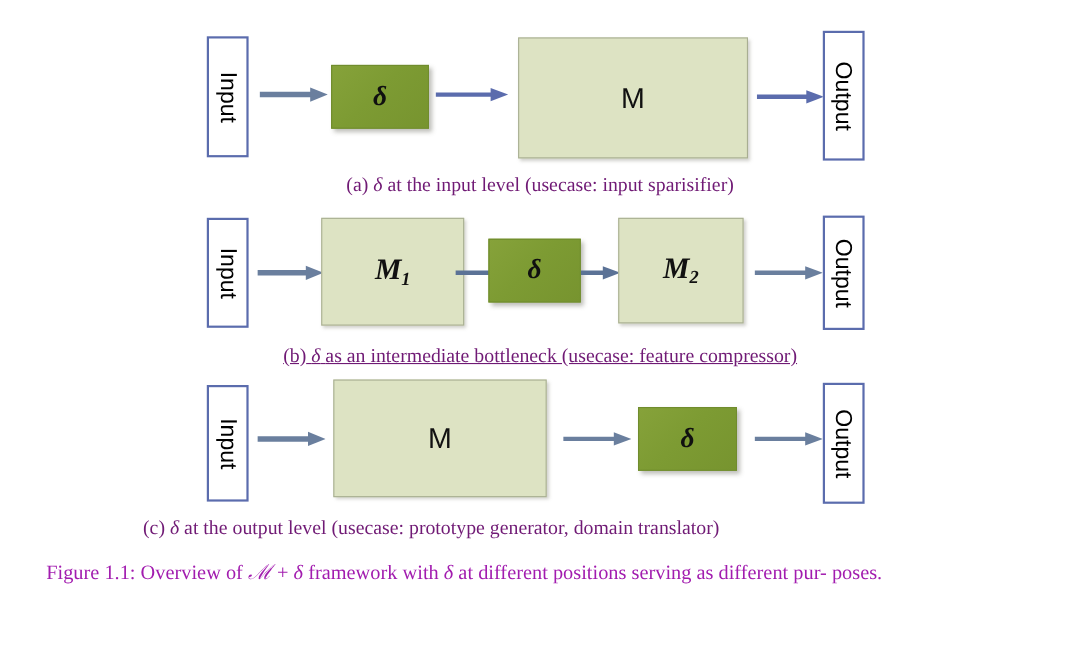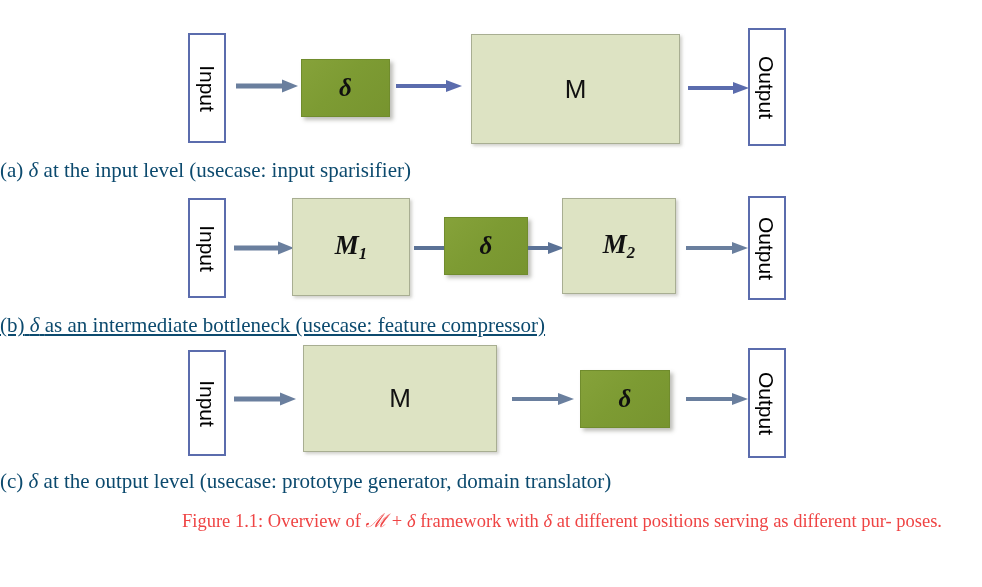--- a/index.html
+++ b/index.html
@@ -92,39 +92,40 @@
     color: #101010;
   }
 
   
   .arrow { position: absolute; }
   .arrow svg { display: block; }
 
   
   .subcaption {
     position: absolute;
-    font-family: "Liberation Serif", serif;
-    font-size: 21px;
-    color: #0c4a6e;
+    text-align: center;
+    font-family: "Liberation Serif", serif;
+    font-size: 18px;
+    color: #701a75;
     white-space: nowrap;
   }
   .subcaption .mi {
     font-style: italic;
   }
 
   .fig-caption {
     position: absolute;
     left: 42px;
     top: 506px;
     width: 900px;
     font-family: "Liberation Serif", serif;
     font-size: 18.5px;
     line-height: 1.52;
-    color: #ef4444;
-    text-align: right;
+    color: #a21caf;
+    text-align: left;
   }
   .fig-caption .mi { font-style: italic; }
   .fig-caption .script-m {
     font-family: "DejaVu Serif", serif;
     font-style: italic;
     font-size: 1.02em;
   }
 </style>
 </head>
 <body>
@@ -178,21 +179,21 @@
     <span class="io-label">Input</span>
   </div>
 
   <div class="arrow" style="left:234px; top:239px; width:60px; height:18px;">
     <svg width="60" height="18" viewBox="0 0 60 18">
       <line x1="0" y1="9" x2="48" y2="9" stroke="#6a7f9e" stroke-width="5"></line>
       <polygon points="44,2.5 60,9 44,15.5" fill="#6a7f9e"></polygon>
     </svg>
   </div>
 
-  <div class="abs model-box" style="left:292px; top:198px; width:118px; height:98px;">
+  <div class="abs model-box" style="left:292px; top:198px; width:130px; height:98px;">
     <span class="model-label math"><span>M</span><sub>1</sub></span>
   </div>
 
   <div class="arrow" style="left:414px; top:241px; width:36px; height:14px;">
     <svg width="36" height="14" viewBox="0 0 36 14">
       <line x1="0" y1="7" x2="36" y2="7" stroke="#5b7296" stroke-width="4"></line>
     </svg>
   </div>
 
   <div class="abs delta-box" style="left:444px; top:217px; width:84px; height:58px;">

